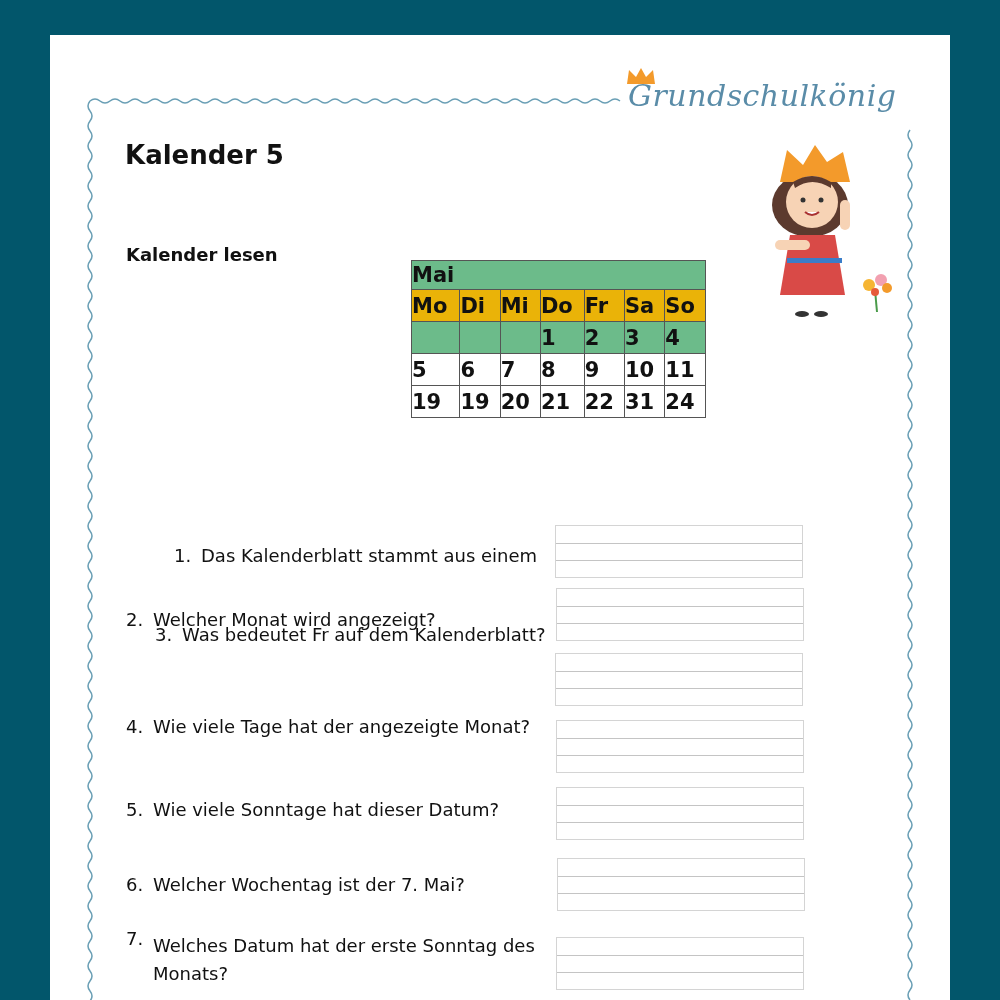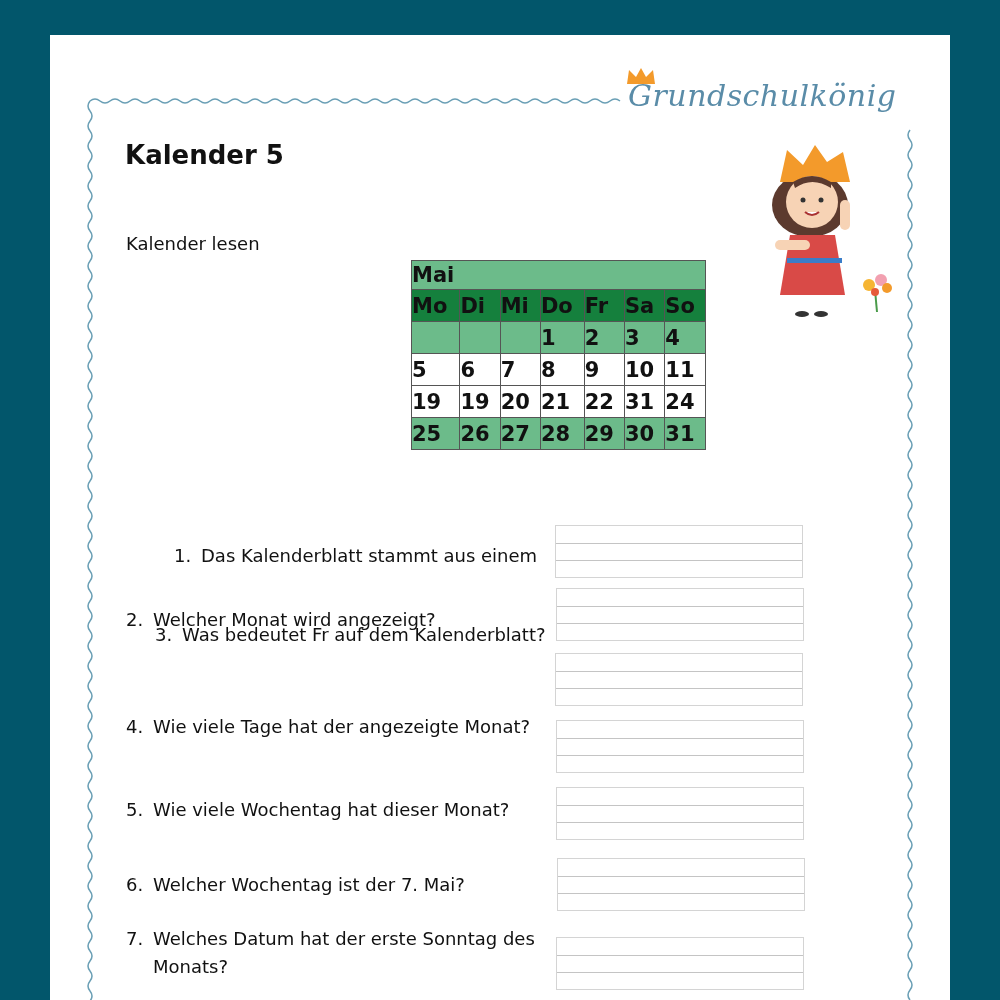--- a/index.html
+++ b/index.html
@@ -2,27 +2,27 @@
 <html><head>
 <meta charset="utf-8">
 <style>
   html, body { margin:0; padding:0; }
   body { width:1000px; height:1000px; background:#02566b; position:relative; overflow:hidden; font-family:"DejaVu Sans", sans-serif; }
   .sheet { position:absolute; left:50px; top:35px; width:900px; height:980px; background:#ffffff; }
   .wavy { position:absolute; left:0; top:0; }
   .logo { position:absolute; left:628px; top:78px; font-family:"DejaVu Serif", serif; font-style:italic; font-size:30px; color:#5a8ca8; letter-spacing:0.5px; }
   .crown-logo { position:absolute; left:625px; top:66px; }
   .title { position:absolute; left:125px; top:140px; font-size:26px; font-weight:bold; color:#111; font-family:"DejaVu Sans", sans-serif; }
-  .subtitle { position:absolute; left:126px; top:233px; font-size:18px; color:#111; }
+  .subtitle { position:absolute; left:126px; top:244px; font-size:18px; color:#111;font-weight:bold; }
   table.cal { position:absolute; left:411px; top:260px; border-collapse:collapse; width:295px; font-size:21px; color:#111; }
   table.cal td, table.cal th { border:1.5px solid #555; text-align:left; padding:0; height:31px; font-weight:bold; }
   table.cal th.month { background:#6cbb8a; height:28px; }
   table.cal tr.green td { background:#6cbb8a; }
   table.cal tr.white td { background:#ffffff; }
-  table.cal tr.days td { background:#15803d; }
+  table.cal tr.days td { background:#eab308; }
   .q { position:absolute; left:126px; font-size:18px; color:#111; line-height:28px; }
   .q .num { display:inline-block; width:27px; }
   .q .txt { display:inline-block; vertical-align:top; width:380px; }
   .box { position:absolute; width:246px; height:51px; border:1px solid #d4d4d4; background:#fff; }
   .box .line { position:absolute; left:0; right:0; height:1px; background:#c4c4c4; }
   .girl { position:absolute; left:765px; top:140px; }
 </style>
 </head>
 <body>
 
@@ -101,39 +101,30 @@
   </tr>
   <tr class="white">
     <td>19</td>
     <td>19</td>
     <td>20</td>
     <td>21</td>
     <td>22</td>
     <td>31</td>
     <td>24</td>
   </tr>
-  <tr class="green">
-    <td>25</td>
-    <td>26</td>
-    <td>27</td>
-    <td>28</td>
-    <td>29</td>
-    <td>30</td>
-    <td>31</td>
-  </tr>
 </tbody>
   </table>
 
 <div class="q" style="top:542px;margin-left:48px;"><span class="num">1.</span><span class="txt">Das Kalenderblatt stammt aus einem</span></div>
 <div class="q" style="top:606px;"><span class="num">2.</span><span class="txt">Welcher Monat wird angezeigt?</span></div>
 <div class="q" style="top:621px;margin-left:29px;"><span class="num">3.</span><span class="txt">Was bedeutet Fr auf dem Kalenderblatt?</span></div>
 <div class="q" style="top:713px;"><span class="num">4.</span><span class="txt">Wie viele Tage hat der angezeigte Monat?</span></div>
-<div class="q" style="top:796px;"><span class="num">5.</span><span class="txt">Wie viele Wochentag hat dieser Monat?</span></div>
+<div class="q" style="top:796px;"><span class="num">5.</span><span class="txt">Wie viele Sonntage hat dieser Datum?</span></div>
 <div class="q" style="top:871px;"><span class="num">6.</span><span class="txt">Welcher Wochentag ist der 7. Mai?</span></div>
-<div class="q" style="top:925px;"><span class="num">7.</span><span class="txt" style="width:400px;">Welches Datum hat der erste Sonntag des Monats?</span></div>
+<div class="q" style="top:925px;"><span class="num">7.</span><span class="txt" style="width:400px;margin-top:7px;">Welches Datum hat der erste Sonntag des Monats?</span></div>
 
 <div class="box" style="left:555px; top:525px;">
     <div class="line" style="top:17px;"></div>
     <div class="line" style="top:34px;"></div>
   </div>
 <div class="box" style="left:556px; top:588px;">
     <div class="line" style="top:17px;"></div>
     <div class="line" style="top:34px;"></div>
   </div>
 <div class="box" style="left:555px; top:653px;">

